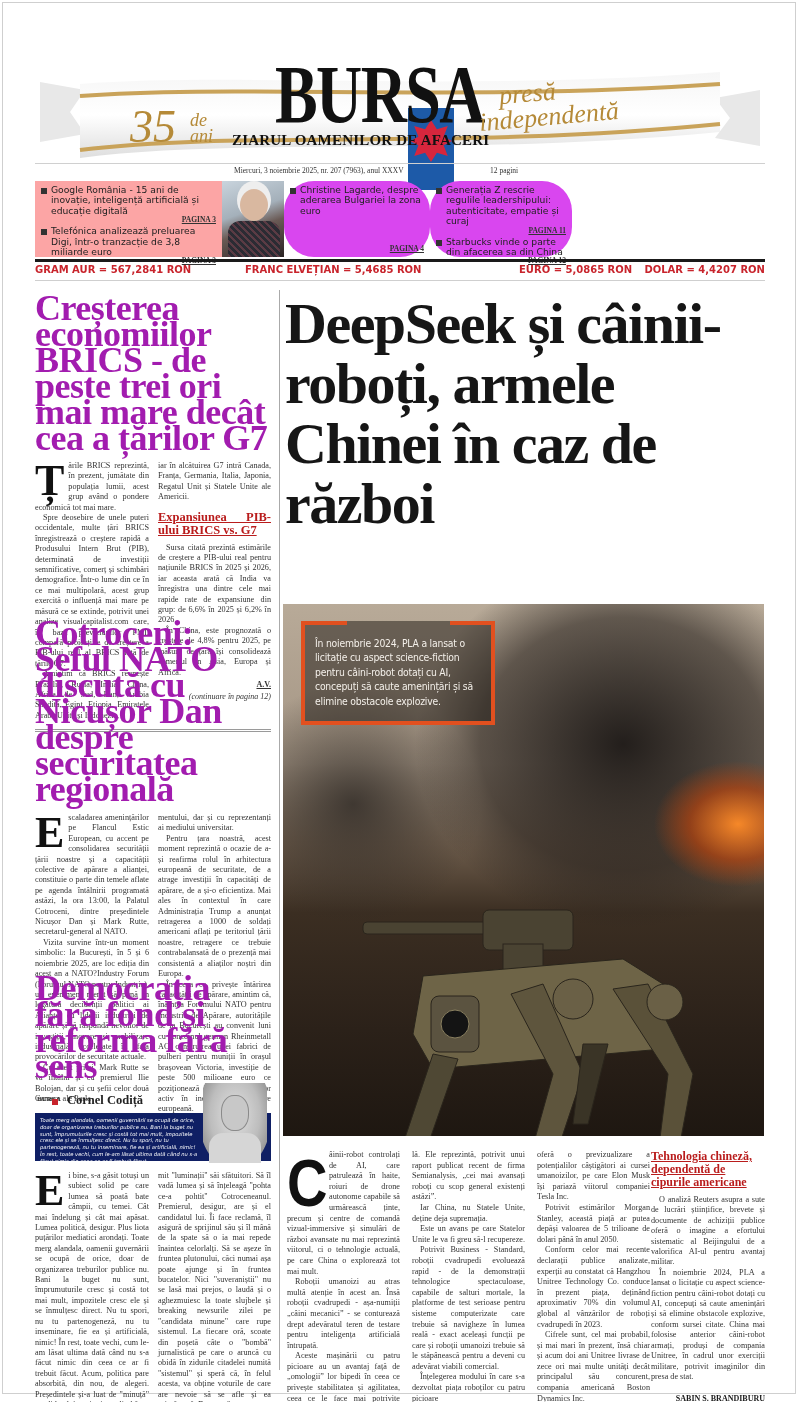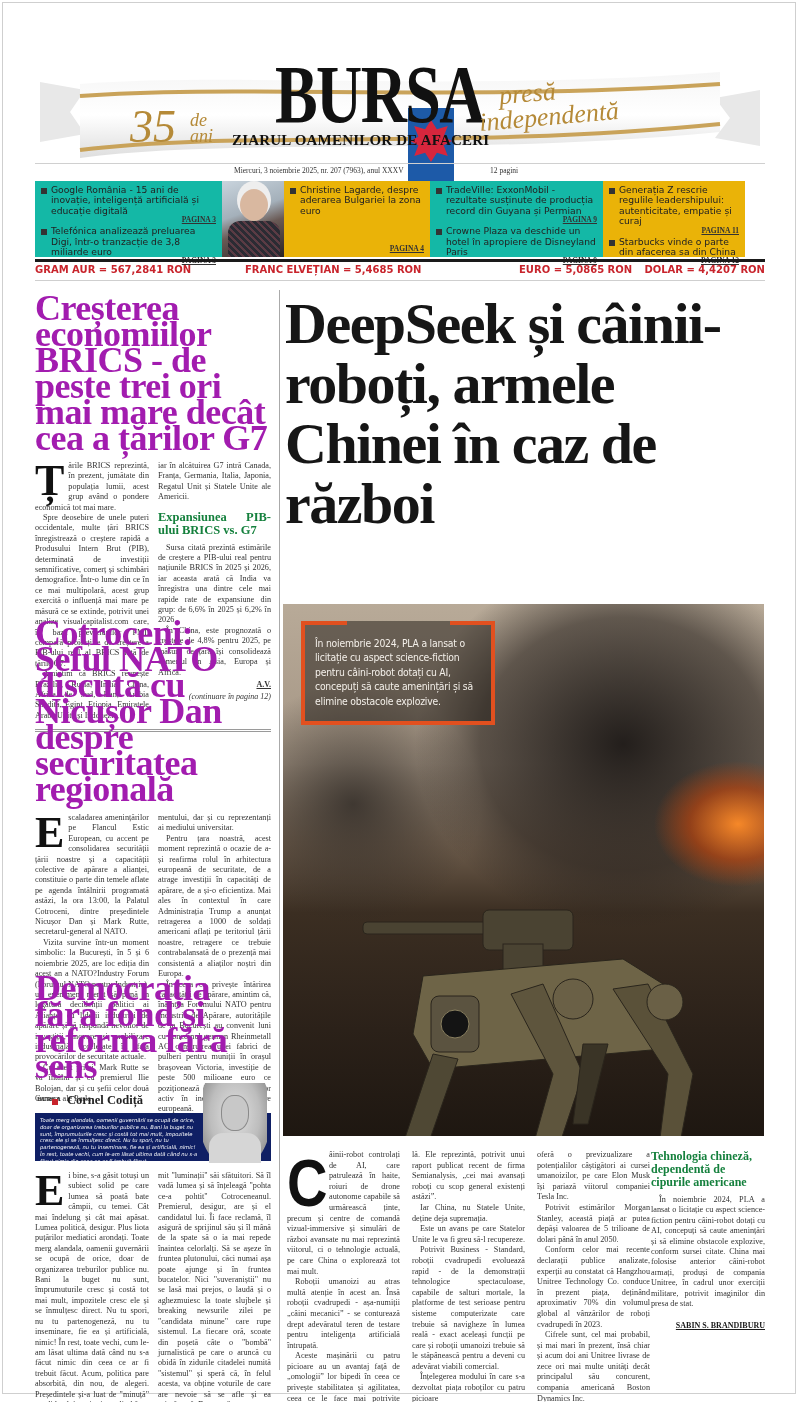--- a/index.html
+++ b/index.html
@@ -23,42 +23,42 @@
   .anniv-de { position: absolute; left: 190px; top: 112px; font-size: 18px; font-style: italic; color: #b58a38; line-height: 0.9; }
   .tagline { position: absolute; left: 478px; top: 80px; font-size: 26px; font-style: italic; color: #b58a38; line-height: 0.95; transform: rotate(-5deg); }
   .tagline .l1 { display: block; padding-left: 22px; }
   .issue-line { position: absolute; left: 35px; top: 163px; width: 730px; border-top: 1px solid #d0d0d0; }
   .issue-info { position: absolute; left: 234px; top: 166px; font-size: 7.5px; color: #333; }
   .issue-pages { position: absolute; left: 490px; top: 166px; font-size: 7.5px; color: #333; }
 
   
   .teasers { position: absolute; left: 35px; top: 181px; width: 730px; height: 76px; display: flex; }
   .teaser { position: relative; height: 100%; padding: 4px 6px 0 6px; font-family: "DejaVu Sans", sans-serif; font-size: 9.2px; line-height: 10.4px; color: #222; }
-  .teaser.tan { background: #14b8a6; }
-  .teaser.blue { background: #eab308; }
+  .teaser.tan { background: #fca5a5; }
+  .teaser.blue { background: #d946ef; border-radius: 30px; }
   .teaser .item { position: relative; padding-left: 10px; margin-bottom: 2px; }
   .teaser .item::before { content: ""; position: absolute; left: 0; top: 3px; width: 6px; height: 6px; background: #333; }
   .teaser .pg { display: block; text-align: right; font-family: "Liberation Serif", serif; font-weight: bold; font-size: 7.5px; line-height: 8px; color: #333; text-decoration: underline; }
   .teaser .pg-abs { position: absolute; right: 6px; bottom: 4px; }
   .teaser-photo { width: 62px; height: 76px; background: linear-gradient(160deg, #c9d4dd 0%, #a4b0ba 40%, #6a5a55 60%, #2a2424 100%); position: relative; overflow: hidden; }
   .teaser-photo .head { position: absolute; left: 18px; top: 8px; width: 28px; height: 32px; border-radius: 50%; background: #d9b8a0; box-shadow: 0 -5px 0 3px #eeeeee; }
   .teaser-photo .body { position: absolute; left: 6px; top: 40px; width: 52px; height: 40px; background: repeating-linear-gradient(45deg, #2b2b33 0 3px, #5b3b44 3px 5px); border-radius: 12px 12px 0 0; }
 
   .black-rule { position: absolute; left: 35px; top: 259px; width: 730px; height: 3px; background: #1a1a1a; }
   .rates { position: absolute; left: 35px; top: 264px; width: 730px; height: 14px; font-family: "DejaVu Sans", sans-serif; font-weight: bold; font-size: 10px; color: #c8242c; }
   .rate { position: absolute; top: 0; white-space: nowrap; }
   .rates-rule { position: absolute; left: 35px; top: 280px; width: 730px; border-top: 1px solid #cfcfcf; }
 
   
   .headline-l { font-family: Liberation Serif, serif; font-size: 36px; line-height: 26px; color: #a21caf; letter-spacing: -0.5px; }
   .cols2 { display: flex; gap: 9px; }
   .col { font-size: 8.2px; line-height: 10.4px; text-align: justify; color: #333; }
   .col p { text-indent: 8px; }
   .dropcap { float: left; font-family: "Liberation Serif", serif; font-weight: bold; font-size: 44px; line-height: 36px; margin: 2px 4px 0 0; color: #111; }
-  .subhead { font-family: "Liberation Serif", serif; font-weight: bold; font-size: 12.5px; line-height: 13px; margin: 8px 0 6px; color: #15803d; }
+  .subhead { font-family: "Liberation Serif", serif; font-weight: bold; font-size: 12.5px; line-height: 13px; margin: 8px 0 6px; color: #b91c1c; text-decoration: underline; }
   .sig { text-align: right; font-weight: bold; font-size: 8px; margin-top: 2px; text-decoration: underline; }
   .cont { text-align: right; font-style: italic; font-size: 8px; margin-top: 2px; }
   .dbl-rule { border-top: 1px solid #9a9a9a; border-bottom: 1px solid #9a9a9a; height: 3px; }
 
   .art1 { position: absolute; left: 35px; top: 295px; width: 236px; }
   .art2 { position: absolute; left: 35px; top: 620px; width: 236px; }
   .art3 { position: absolute; left: 35px; top: 975px; width: 236px; }
 
   .vrule { position: absolute; left: 279px; top: 290px; width: 1px; height: 1080px; background: #aaa; }
 
@@ -142,24 +142,20 @@
     <div class="item"><span>Google România - 15 ani de inovație, inteligență artificială și educație digitală</span><span class="pg">PAGINA 3</span></div>
     <div class="item"><span>Telefónica analizează preluarea Digi, într-o tranzacție de 3,8 miliarde euro</span><span class="pg">PAGINA 3</span></div>
   </div>
   <div class="teaser-photo">
       <div class="head"></div>
       <div class="body"></div>
     </div>
   <div class="teaser blue" style="width:146px;">
     <div class="item"><span>Christine Lagarde, despre aderarea Bulgariei la zona euro</span></div>
     <span class="pg pg-abs">PAGINA 4</span>
-  </div>
-  <div class="teaser tan" style="width:173px;">
-    <div class="item"><span>TradeVille: ExxonMobil - rezultate susținute de producția record din Guyana și Permian</span><span class="pg">PAGINA 9</span></div>
-    <div class="item"><span>Crowne Plaza va deschide un hotel în apropiere de Disneyland Paris</span><span class="pg">PAGINA 9</span></div>
   </div>
   <div class="teaser blue" style="width:142px;">
     <div class="item"><span>Generația Z rescrie regulile leadershipului: autenticitate, empatie și curaj</span><span class="pg">PAGINA 11</span></div>
     <div class="item"><span>Starbucks vinde o parte din afacerea sa din China</span><span class="pg">PAGINA 12</span></div>
   </div>
 </section>
 
 <div class="black-rule"></div>
 <div class="rates">
   <span class="rate" style="left:0;">GRAM AUR = 567,2841 RON</span>
@@ -282,17 +278,18 @@
       <p>Potrivit estimărilor Morgan Stanley, această piață ar putea depăși valoarea de 5 trilioane de dolari până în anul 2050.</p>
       <p>Conform celor mai recente declarații publice analizate, experții au constatat că Hangzhou Unitree Technology Co. conduce în prezent piața, deținând aproximativ 70% din volumul global al vânzărilor de roboți cvadrupedi în 2023.</p>
       <p>Cifrele sunt, cel mai probabil, și mai mari în prezent, însă chiar și acum doi ani Unitree livrase de zece ori mai multe unități decât principalul său concurent, compania americană Boston Dynamics Inc.</p>
     </div>
   </div>
 </section>
 
 <aside class="side-art">
   <div class="subhead">Tehnologia chineză, dependentă de cipurile americane</div>
   <div class="col">
+    <p>O analiză Reuters asupra a sute de lucrări științifice, brevete și documente de achiziții publice oferă o imagine a efortului sistematic al Beijingului de a valorifica AI-ul pentru avantaj militar.</p>
     <p>În noiembrie 2024, PLA a lansat o licitație cu aspect science-fiction pentru câini-robot dotați cu AI, concepuți să caute amenințări și să elimine obstacole explozive, conform sursei citate. China mai folosise anterior câini-robot armați, produși de compania Unitree, în cadrul unor exerciții militare, potrivit imaginilor din presa de stat.</p>
   </div>
   <div class="sig" style="margin-top:12px;">SABIN S. BRANDIBURU</div>
 
 </aside>
 
 </body></html>

